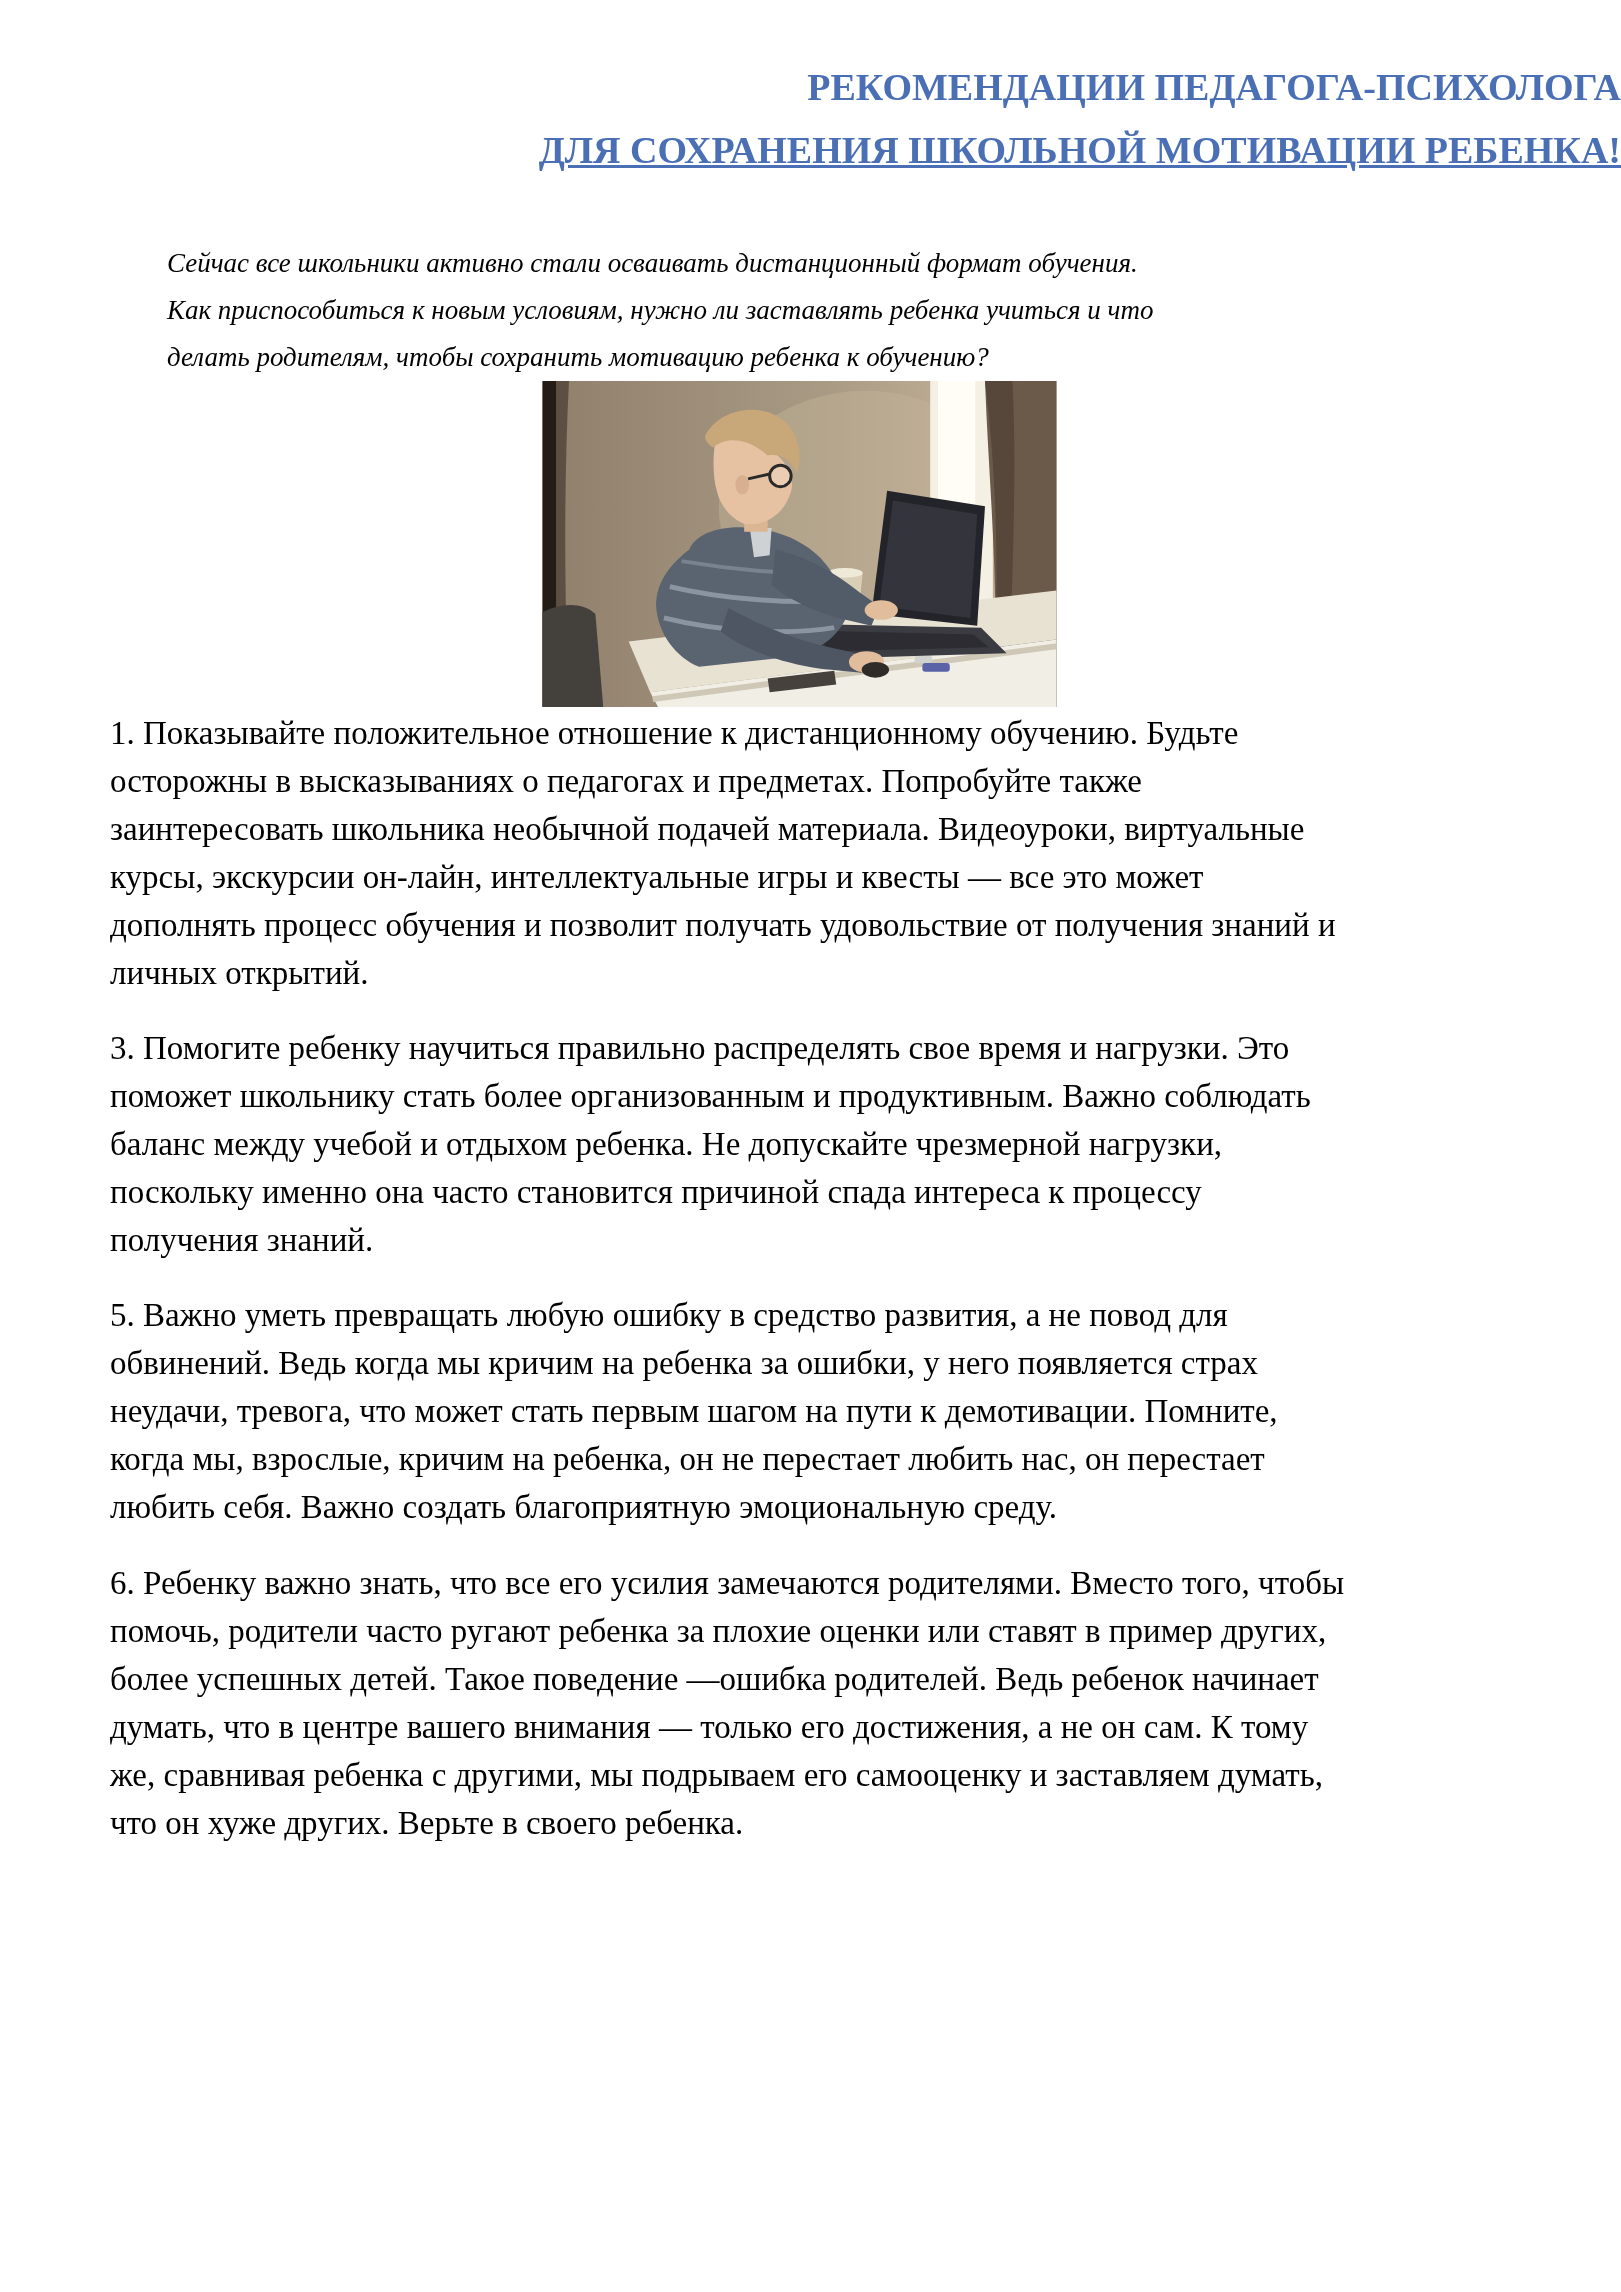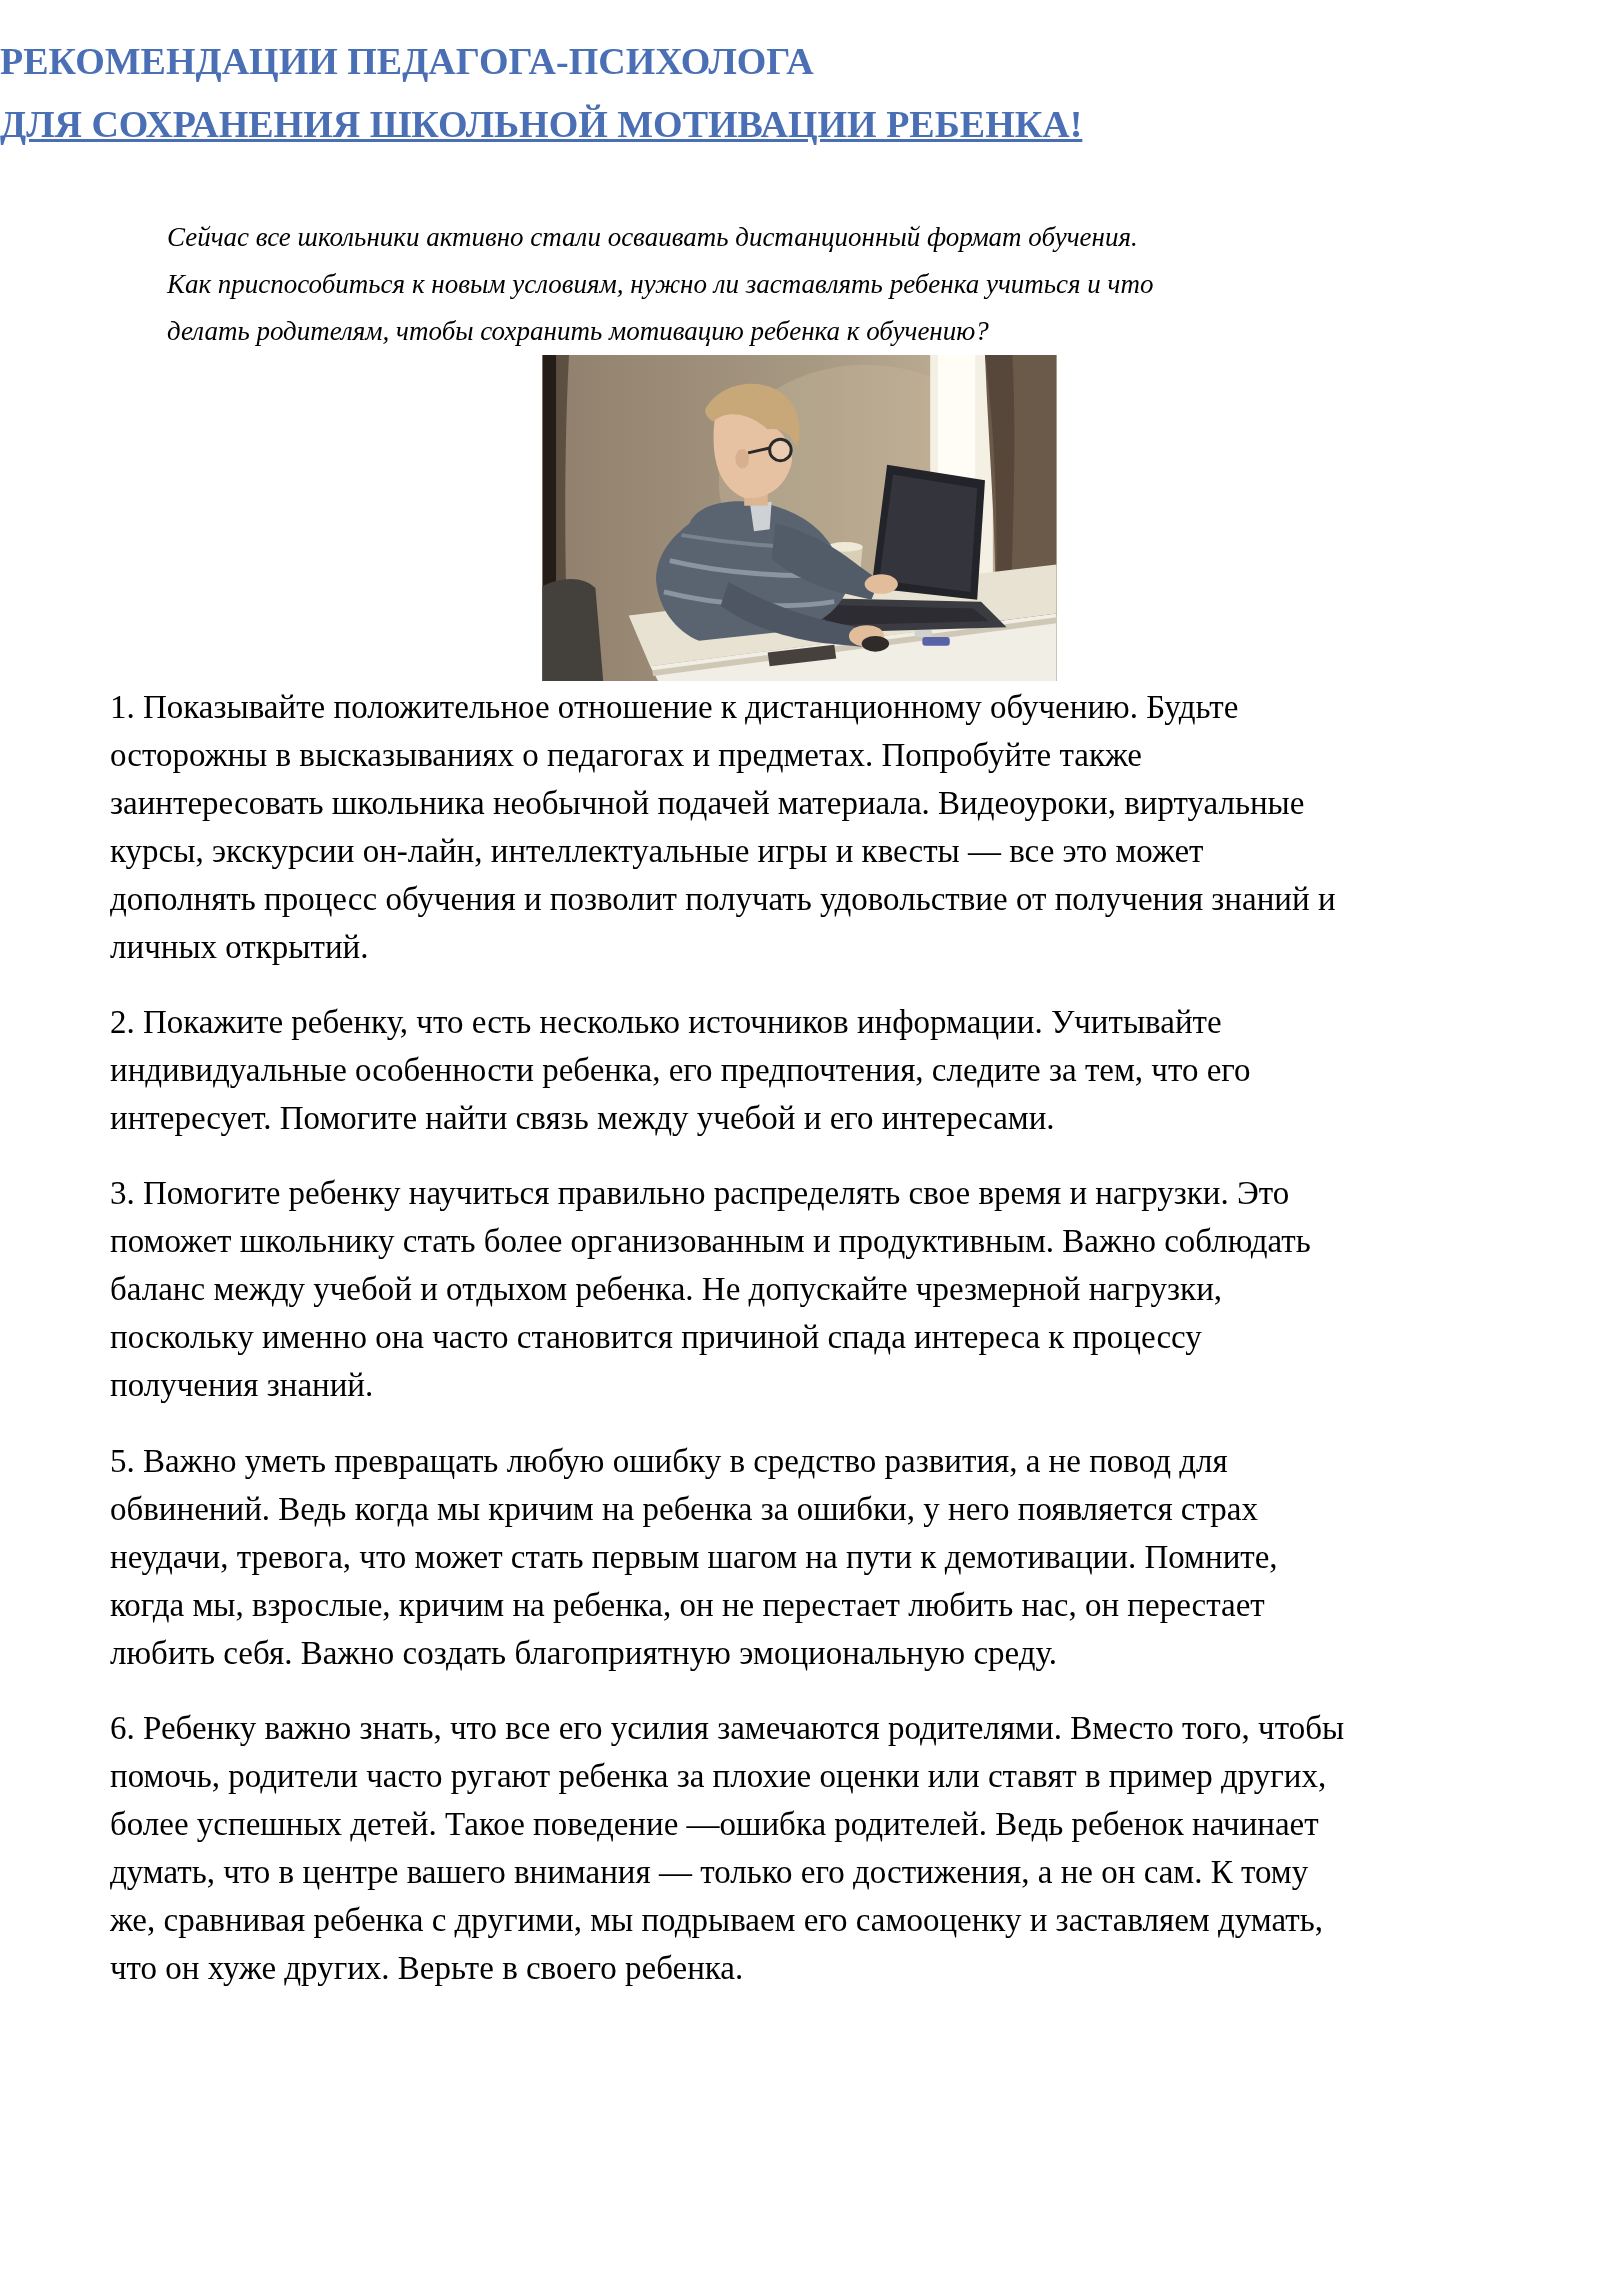--- a/index.html
+++ b/index.html
@@ -2,21 +2,21 @@
 <html lang="ru"><head>
 <meta charset="utf-8">
 <style>
   html,body{margin:0;padding:0;background:#ffffff;}
   body{
     width:1621px;height:2293px;overflow:hidden;
     font-family:"Liberation Serif","DejaVu Serif",serif;
     color:#000;
   }
   .doc{position:relative;width:1621px;height:2293px;background:#fff;}
-  .title{padding-top:42px;text-align:left;}
+  .title{padding-top:68px;text-align:right;}
   .title-line{
     font-size:38px;font-weight:700;line-height:1;
     color:#4a6fb5;
   }
   .title-line + .title-line{margin-top:24.5px;text-decoration:underline;}
   .intro{
     margin:71px 0 0 167px;width:1431px;
     font-style:italic;font-size:27px;line-height:47px;
     white-space:pre-line;
   }
@@ -123,23 +123,20 @@
       </g>
     </svg>
   </div>
 
   <div class="para para-first">1. Показывайте положительное отношение к дистанционному обучению. Будьте
 осторожны в высказываниях о педагогах и предметах. Попробуйте также
 заинтересовать школьника необычной подачей материала. Видеоуроки, виртуальные
 курсы, экскурсии он-лайн, интеллектуальные игры и квесты — все это может
 дополнять процесс обучения и позволит получать удовольствие от получения знаний и
 личных открытий.</div>
-  <div class="para">2. Покажите ребенку, что есть несколько источников информации. Учитывайте
-индивидуальные особенности ребенка, его предпочтения, следите за тем, что его
-интересует. Помогите найти связь между учебой и его интересами.</div>
   <div class="para">3. Помогите ребенку научиться правильно распределять свое время и нагрузки. Это
 поможет школьнику стать более организованным и продуктивным. Важно соблюдать
 баланс между учебой и отдыхом ребенка. Не допускайте чрезмерной нагрузки,
 поскольку именно она часто становится причиной спада интереса к процессу
 получения знаний.</div>
   <div class="para">5. Важно уметь превращать любую ошибку в средство развития, а не повод для
 обвинений. Ведь когда мы кричим на ребенка за ошибки, у него появляется страх
 неудачи, тревога, что может стать первым шагом на пути к демотивации. Помните,
 когда мы, взрослые, кричим на ребенка, он не перестает любить нас, он перестает
 любить себя. Важно создать благоприятную эмоциональную среду.</div>

